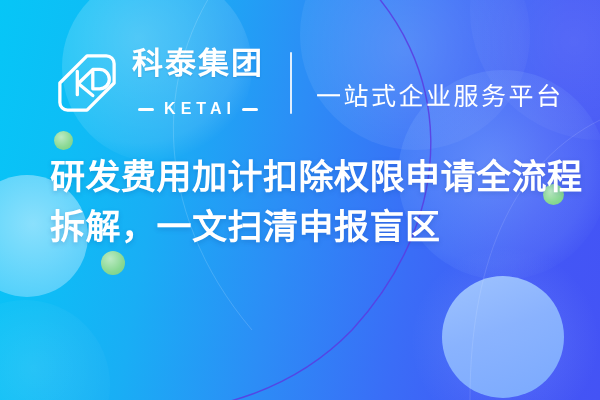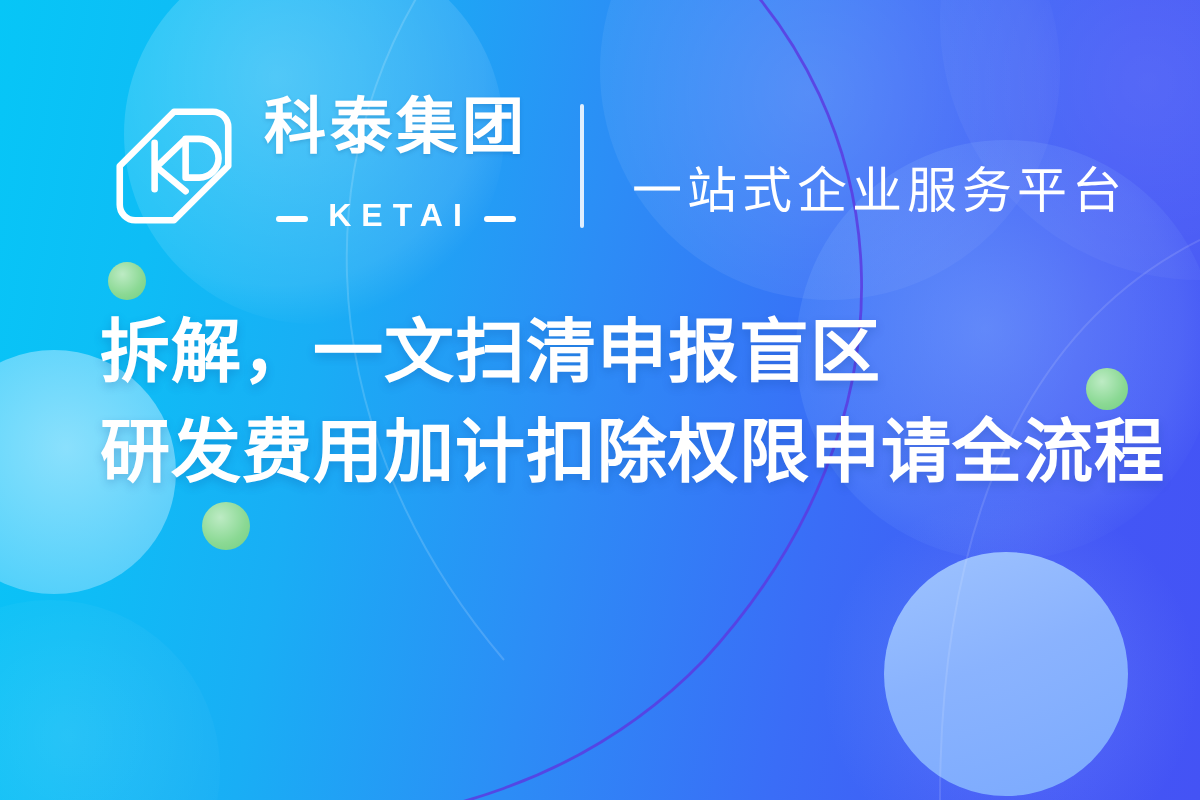--- a/index.html
+++ b/index.html
@@ -233,17 +233,17 @@
     </div>
 
     <div class="divider"></div>
 
     <div class="tagline">
       <div class="tagline-main">一站式企业服务平台</div>
     </div>
   </div>
 
   <div class="headline">
+    <div class="headline-line">研发费用加计扣除权限申请全流程</div>
     <div class="headline-line">拆解，一文扫清申报盲区</div>
-    <div class="headline-line">研发费用加计扣除权限申请全流程</div>
   </div>
 
 </div>
 
 </body></html>

